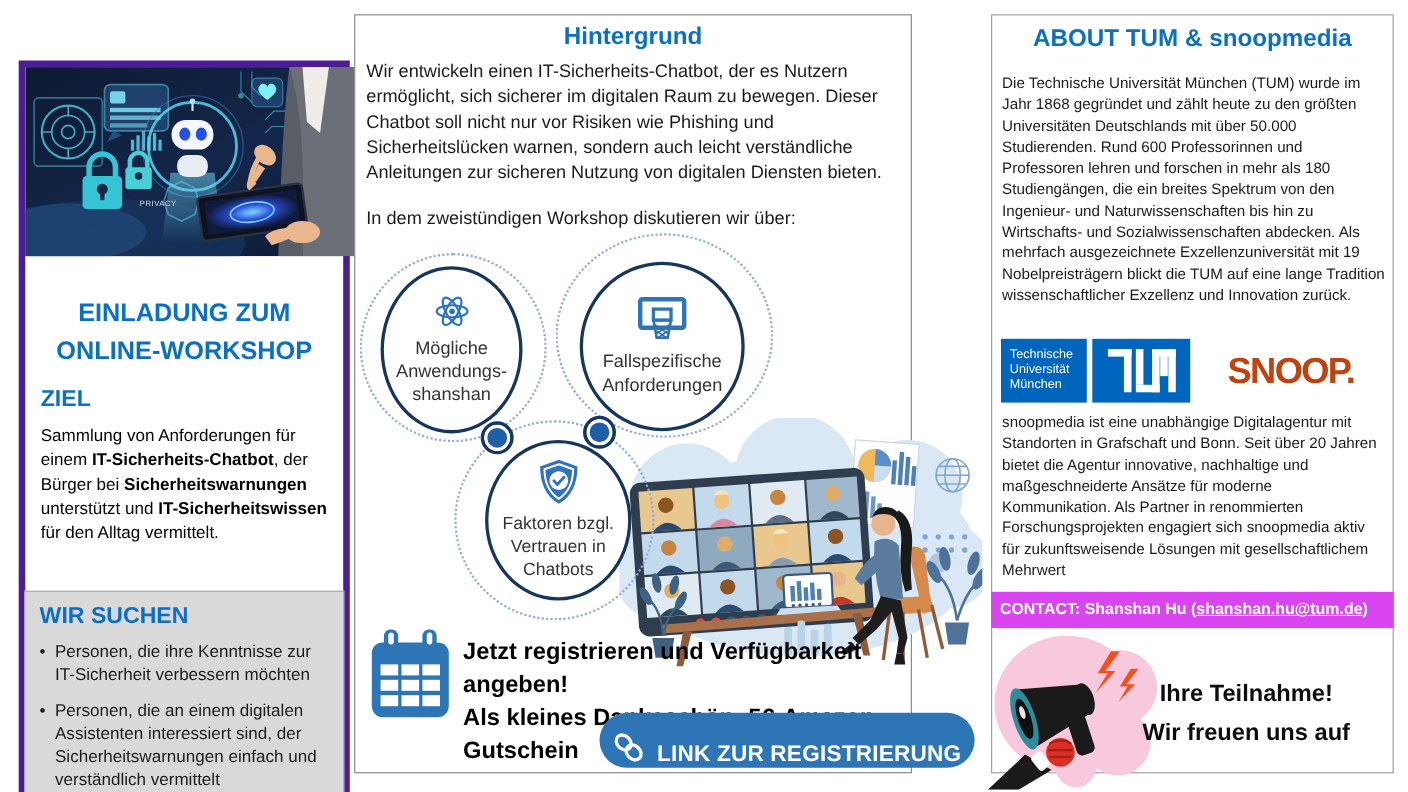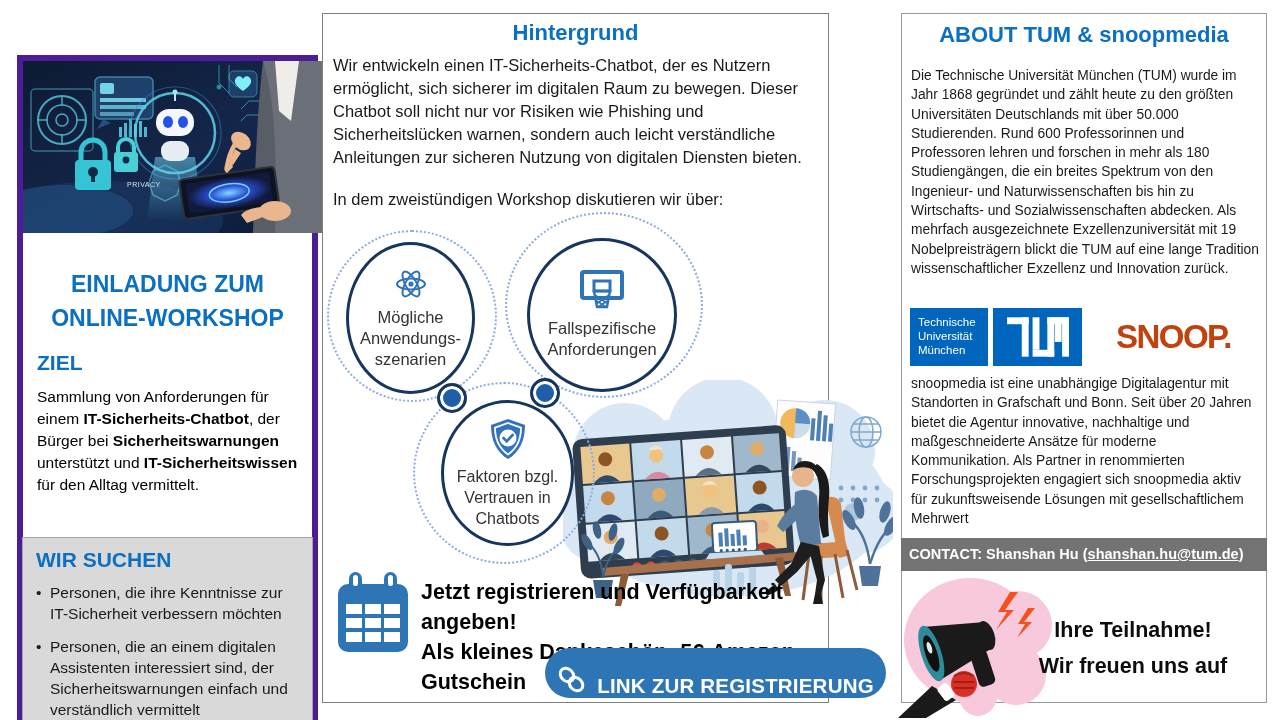--- a/index.html
+++ b/index.html
@@ -46,21 +46,21 @@
   .register-btn .lbl { color:#fff; font-weight:bold; font-size:20.5px; letter-spacing:.2px; }
 
   .right-head { position:absolute; top:8px; left:0; right:0; text-align:center; font-size:22px; font-weight:bold; color:#0b6fc2; }
   .tum-text { position:absolute; top:52px; left:9px; right:7px; font-size:13.8px; line-height:19.3px; color:#1a1a1a; }
   .logo-row { position:absolute; top:294px; left:8px; right:6px; height:58px; display:flex; gap:5px; align-items:stretch; }
   .tum-name-box { width:78px; background:#0065bd; color:#fff; font-size:11.5px; line-height:14px; padding:7px 0 0 8px; }
   .tum-mark-box { width:89px; background:#0065bd; display:flex; align-items:center; justify-content:center; }
   .snoop-logo { flex:1; display:flex; align-items:center; justify-content:center;
     font-size:33px; font-weight:bold; letter-spacing:-1.5px; color:#c2410c; }
   .snoop-text { position:absolute; top:360px; left:9px; right:7px; font-size:13.8px; line-height:19.3px; color:#1a1a1a; }
-  .contact-bar { position:absolute; top:524px; left:-1px; right:-1px; height:33px; background:#737373;
+  .contact-bar { position:absolute; top:524px; left:-1px; right:-1px; height:33px; background:#d946ef;
     color:#fff; font-size:14.5px; font-weight:bold; line-height:33px; padding-left:8px; white-space:nowrap; }
   .contact-bar a { color:#fff; text-decoration:underline; }
   .closing-text { position:absolute; top:598px; left:100px; right:2px; text-align:center;
     font-size:21.5px; font-weight:bold; line-height:36px; color:#0d0d0d; z-index:2; }
   .megaphone { position:absolute; left:-4px; top:556px; z-index:1; }
 </style>
 </head>
 <body>
 
 <div class="page">
@@ -409,21 +409,21 @@
       <span class="ticon">
         <svg width="34" height="34" viewBox="0 0 34 34" fill="none" stroke="#2e75b6" stroke-width="2">
           <ellipse cx="17" cy="17" rx="14" ry="5.5"></ellipse>
           <ellipse cx="17" cy="17" rx="14" ry="5.5" transform="rotate(60 17 17)"></ellipse>
           <ellipse cx="17" cy="17" rx="14" ry="5.5" transform="rotate(120 17 17)"></ellipse>
           <circle cx="17" cy="17" r="2.6" fill="#2e75b6" stroke="none"></circle>
         </svg>
       </span>
       <div class="tline">Mögliche</div>
       <div class="tline">Anwendungs-</div>
-      <div class="tline">szenarien</div>
+      <div class="tline">shanshan</div>
     </div>
 
     <div class="topic-circle" style="left:118px; top:386px; width:133px; height:146px;">
       <span class="ticon">
         <svg width="38" height="42" viewBox="0 0 38 42">
           <path d="M19,1 L36,7 C36,22 31,34 19,41 C7,34 2,22 2,7 Z" fill="#3173be"></path>
           <path d="M19,5 L32,9.6 C32,21 28,30.5 19,36.5 C10,30.5 6,21 6,9.6 Z" fill="none" stroke="#ffffff" stroke-width="1.8"></path>
           <circle cx="19" cy="20" r="8.5" fill="#ffffff"></circle>
           <path d="M14.5,20 l3.2,3.4 l6,-6.6" fill="none" stroke="#3173be" stroke-width="2.6" stroke-linecap="round"></path>
         </svg>

